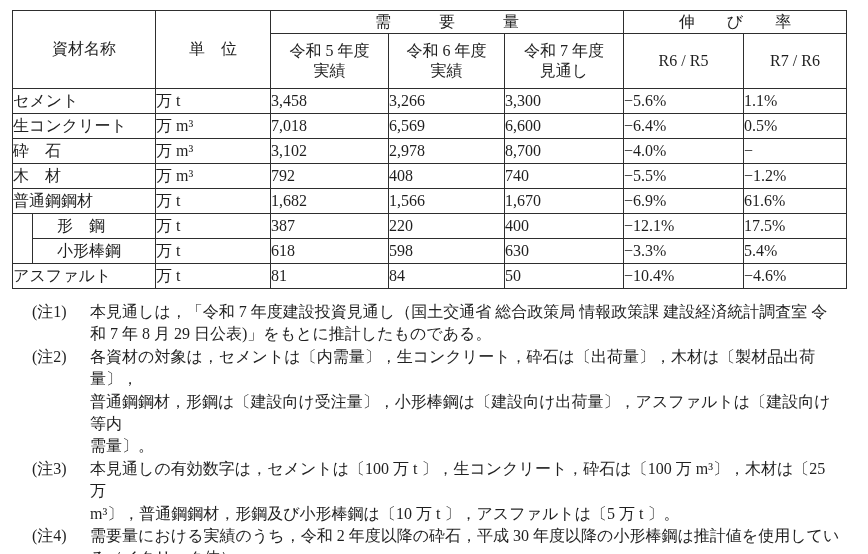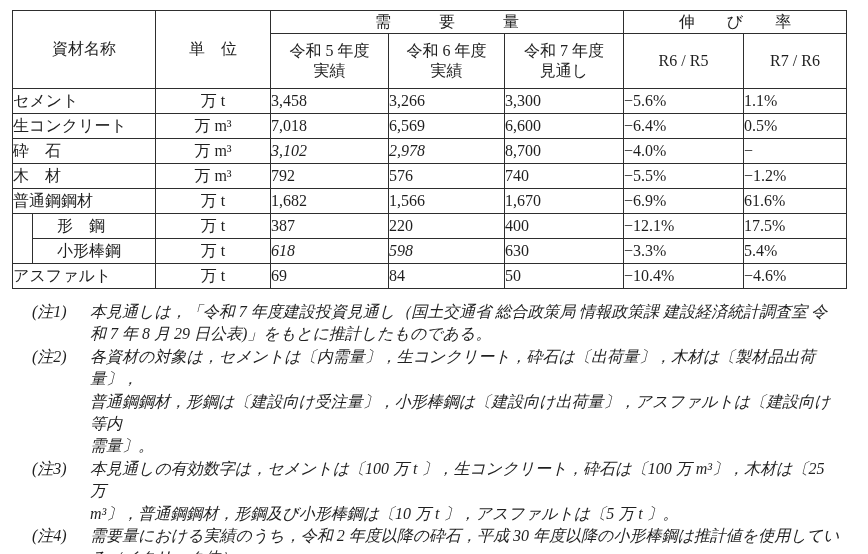--- a/index.html
+++ b/index.html
@@ -43,40 +43,39 @@
   table.demand thead tr.group-row { height: 23px; }
   table.demand thead tr.year-row  { height: 55px; padding-left: 12px; }
   table.demand tbody tr           { height: 25px; }
 
   th.center { text-align: center; margin-top: 32px; }
   .pre { white-space: pre-line; }
   .year-row th { text-align: center; line-height: 20px; }
 
   td.name { text-align: left; padding-left: 7px; }
   td.name.sub { padding-left: 24px; }
-  td.unit { text-align: center; }
+  td.unit { text-align: left; }
   td.num  { text-align: left; padding-right: 10px; }
-  td.italic { font-style: italic; }
+  td.italic { }
 
   
   td.spacer { border-top-style: hidden; }
 
   
   .notes {
     position: absolute;
     left: 32px;
     top: 301px;
     width: 812px;
     font-size: 16px;
     line-height: 22.4px;
   }
   .note {
     position: relative;
     padding-left: 58px;
-    font-style: italic;
   }
   .note-label {
     position: absolute;
     left: 0;
     top: 0;
   }
   .note-body { white-space: pre-line; }
 </style>
 </head>
 <body>
@@ -137,21 +136,21 @@
         <td class="num italic">3,102</td>
         <td class="num italic">2,978</td>
         <td class="num">8,700</td>
         <td class="num">−4.0%</td>
         <td class="num">−</td>
       </tr>
       <tr>
         <td class="name" colspan="2">木　材</td>
         <td class="unit">万 m³</td>
         <td class="num">792</td>
-        <td class="num">576</td>
+        <td class="num">408</td>
         <td class="num">740</td>
         <td class="num">−5.5%</td>
         <td class="num">−1.2%</td>
       </tr>
       <tr>
         <td class="name" colspan="2">普通鋼鋼材</td>
         <td class="unit">万 t</td>
         <td class="num">1,682</td>
         <td class="num">1,566</td>
         <td class="num">1,670</td>
@@ -173,21 +172,21 @@
         <td class="unit">万 t</td>
         <td class="num italic">618</td>
         <td class="num italic">598</td>
         <td class="num">630</td>
         <td class="num">−3.3%</td>
         <td class="num">5.4%</td>
       </tr>
       <tr>
         <td class="name" colspan="2">アスファルト</td>
         <td class="unit">万 t</td>
-        <td class="num">69</td>
+        <td class="num">81</td>
         <td class="num">84</td>
         <td class="num">50</td>
         <td class="num">−10.4%</td>
         <td class="num">−4.6%</td>
       </tr>
     </tbody>
   </table>
 
   <div class="notes">
     <div class="note">

